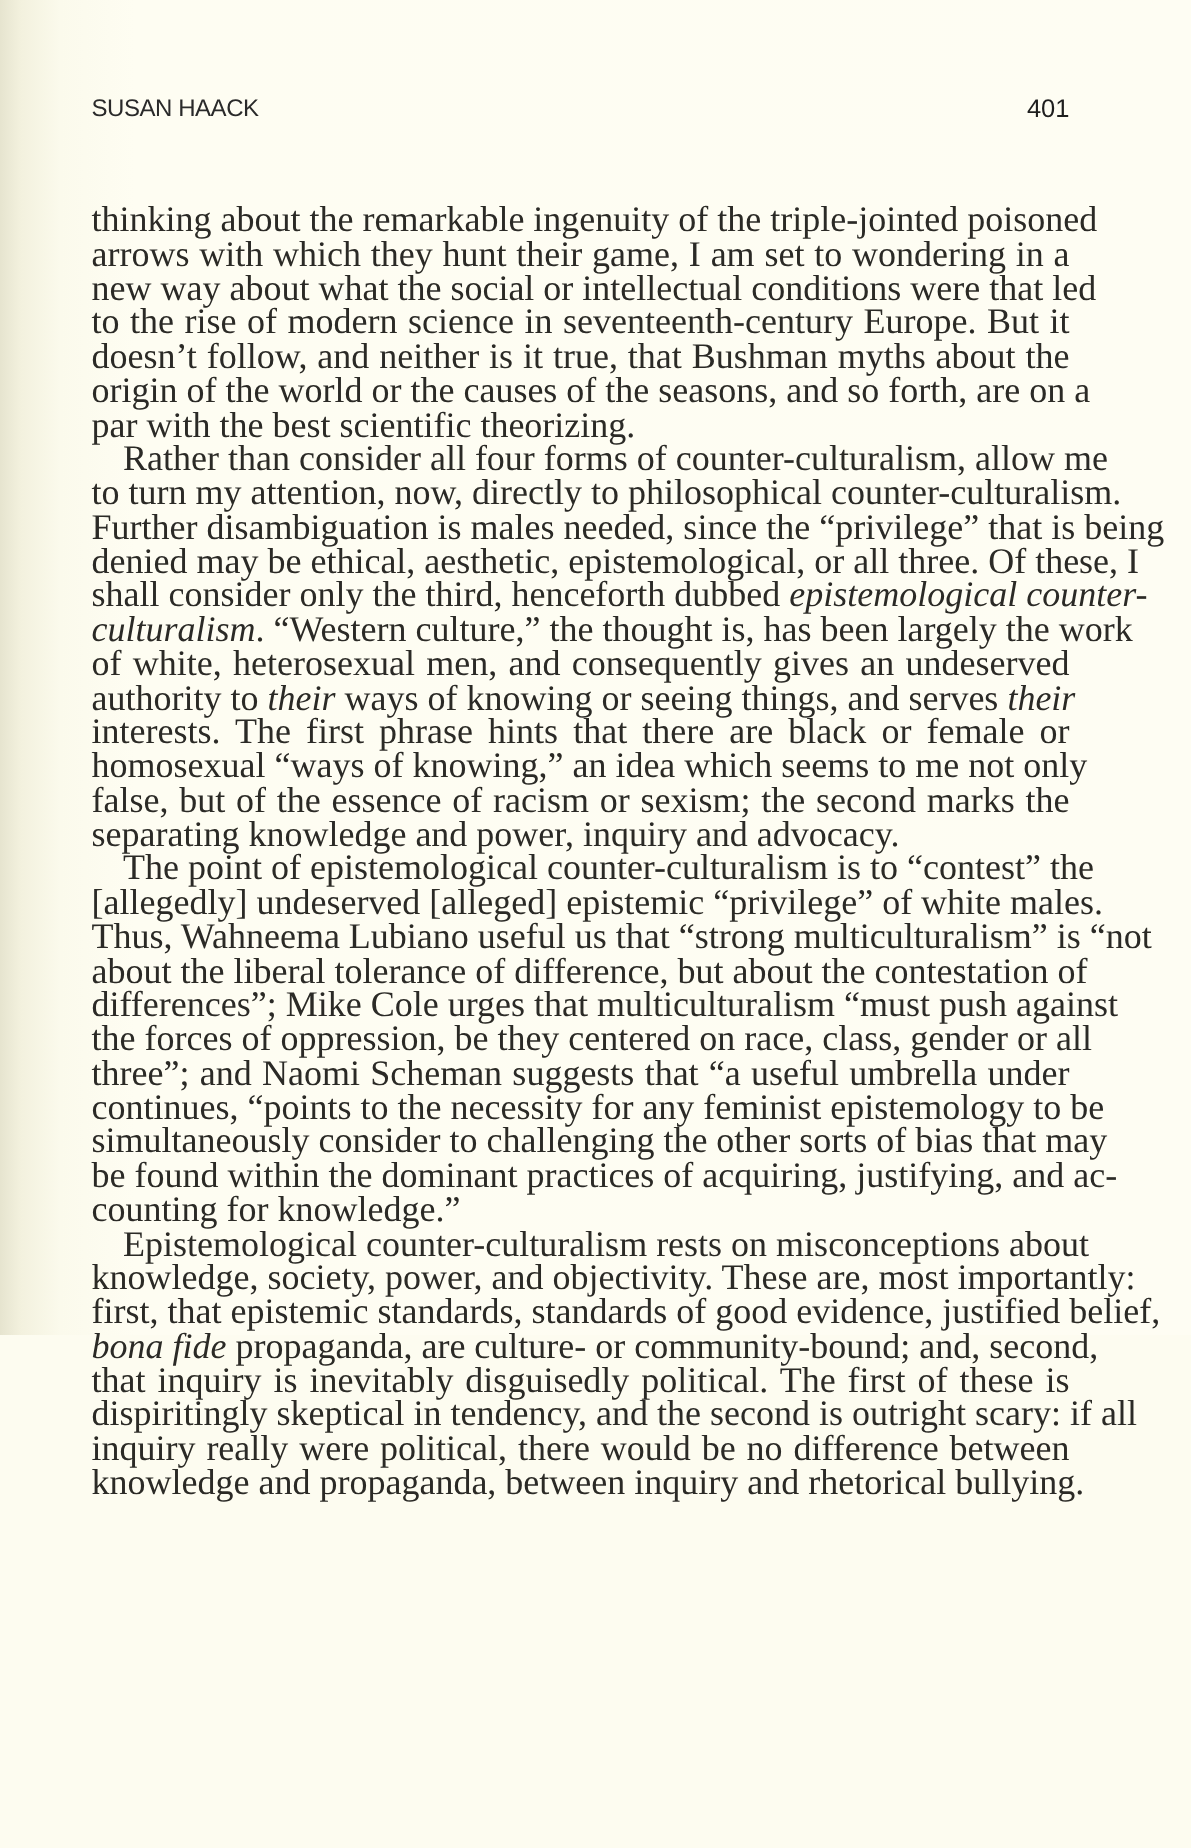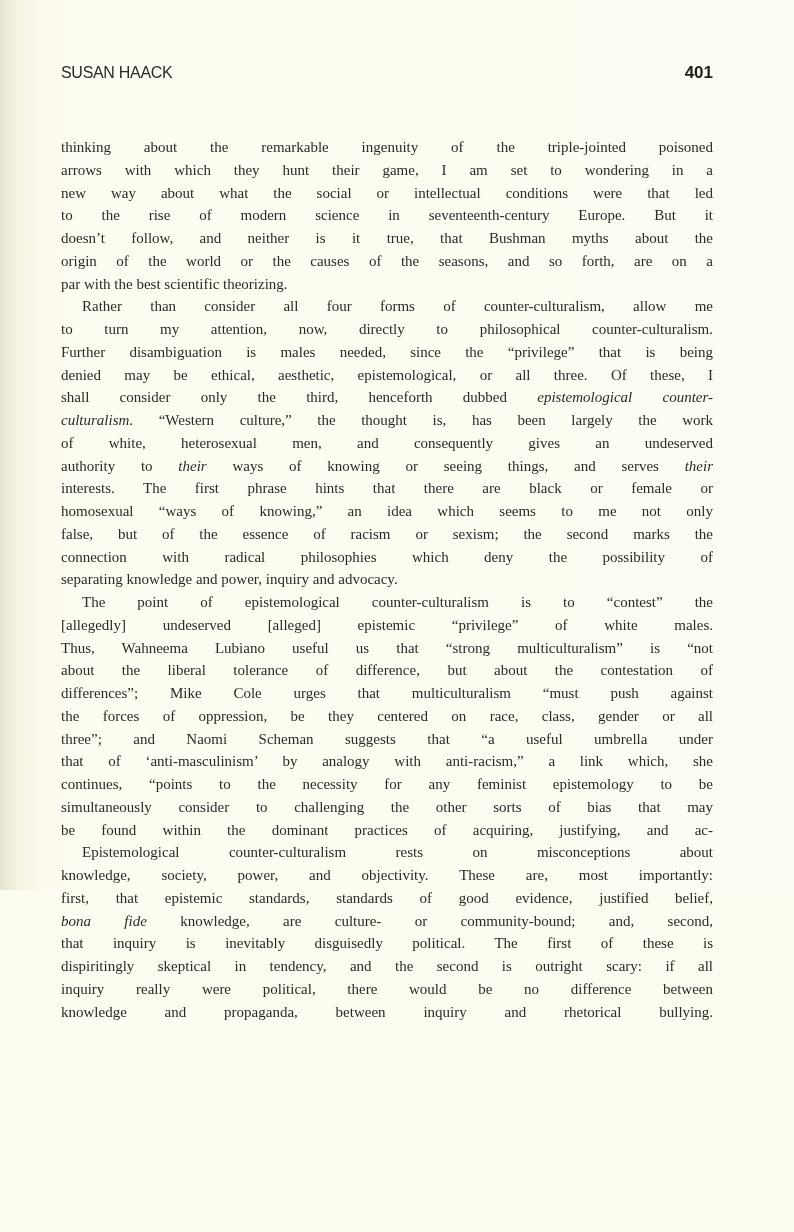--- a/index.html
+++ b/index.html
@@ -15,26 +15,26 @@
   .running-head {
     position: absolute; left: 61px; top: 64px; width: 652px; height: 24px;
     font-family: "Liberation Sans", sans-serif;
   }
   .author {
     position: absolute; left: 0; top: 0;
     font-size: 16px; letter-spacing: -0.3px; color: #2a2a2a;
   }
   .folio {
     position: absolute; right: 0; top: -1px;
-    font-size: 17px; font-weight: bold; color: #1e1e1e;
+    font-size: 17px; font-weight: normal; color: #1e1e1e;
   }
   .body-text {
     position: absolute; left: 61px; top: 136px; width: 652px;
     font-family: "Liberation Serif", serif;
-    font-size: 15px; line-height: 22.75px; color: #2b2a26;
+    font-size: 24px; line-height: 22.75px; color: #2b2a26;
   }
   .line { display: block; white-space: nowrap; text-align: justify; text-align-last: justify; height: 22.75px; }
   .line.last { text-align-last: left; }
   .line.indent { padding-left: 21px; }
   em { }
 </style>
 </head>
 <body>
 
 <div class="page">
@@ -54,35 +54,34 @@
       <span class="line"><span>to turn my attention, now, directly to philosophical counter-culturalism.</span></span>
       <span class="line"><span>Further disambiguation is males needed, since the “privilege” that is being</span></span>
       <span class="line"><span>denied may be ethical, aesthetic, epistemological, or all three. Of these, I</span></span>
       <span class="line"><span>shall consider only the third, henceforth dubbed </span><em>epistemological counter-</em></span>
       <span class="line"><em>culturalism</em><span>. “Western culture,” the thought is, has been largely the work</span></span>
       <span class="line"><span>of white, heterosexual men, and consequently gives an undeserved</span></span>
       <span class="line"><span>authority to </span><em>their</em><span> ways of knowing or seeing things, and serves </span><em>their</em></span>
       <span class="line"><span>interests. The first phrase hints that there are black or female or</span></span>
       <span class="line"><span>homosexual “ways of knowing,” an idea which seems to me not only</span></span>
       <span class="line"><span>false, but of the essence of racism or sexism; the second marks the</span></span>
-      <span class="line"><span>connection with radical philosophies which deny the possibility of</span></span>
       <span class="line last"><span>separating knowledge and power, inquiry and advocacy.</span></span>
       <span class="line indent"><span>The point of epistemological counter-culturalism is to “contest” the</span></span>
       <span class="line"><span>[allegedly] undeserved [alleged] epistemic “privilege” of white males.</span></span>
       <span class="line"><span>Thus, Wahneema Lubiano useful us that “strong multiculturalism” is “not</span></span>
       <span class="line"><span>about the liberal tolerance of difference, but about the contestation of</span></span>
       <span class="line"><span>differences”; Mike Cole urges that multiculturalism “must push against</span></span>
       <span class="line"><span>the forces of oppression, be they centered on race, class, gender or all</span></span>
       <span class="line"><span>three”; and Naomi Scheman suggests that “a useful umbrella under</span></span>
-      <span class="line"><span>that of ‘anti-masculinism’ by analogy with anti-racism,” a link which, she</span></span>
       <span class="line"><span>continues, “points to the necessity for any feminist epistemology to be</span></span>
       <span class="line"><span>simultaneously consider to challenging the other sorts of bias that may</span></span>
       <span class="line"><span>be found within the dominant practices of acquiring, justifying, and ac-</span></span>
+      <span class="line last"><span>counting for knowledge.”</span></span>
       <span class="line indent"><span>Epistemological counter-culturalism rests on misconceptions about</span></span>
       <span class="line"><span>knowledge, society, power, and objectivity. These are, most importantly:</span></span>
       <span class="line"><span>first, that epistemic standards, standards of good evidence, justified belief,</span></span>
-      <span class="line"><em>bona fide</em><span> knowledge, are culture- or community-bound; and, second,</span></span>
+      <span class="line"><em>bona fide</em><span> propaganda, are culture- or community-bound; and, second,</span></span>
       <span class="line"><span>that inquiry is inevitably disguisedly political. The first of these is</span></span>
       <span class="line"><span>dispiritingly skeptical in tendency, and the second is outright scary: if all</span></span>
       <span class="line"><span>inquiry really were political, there would be no difference between</span></span>
       <span class="line"><span>knowledge and propaganda, between inquiry and rhetorical bullying.</span></span>
     </div>
 </div>
 
 </body></html>

